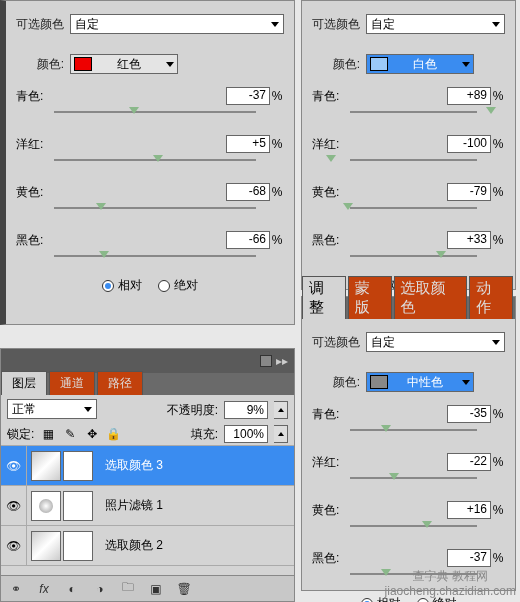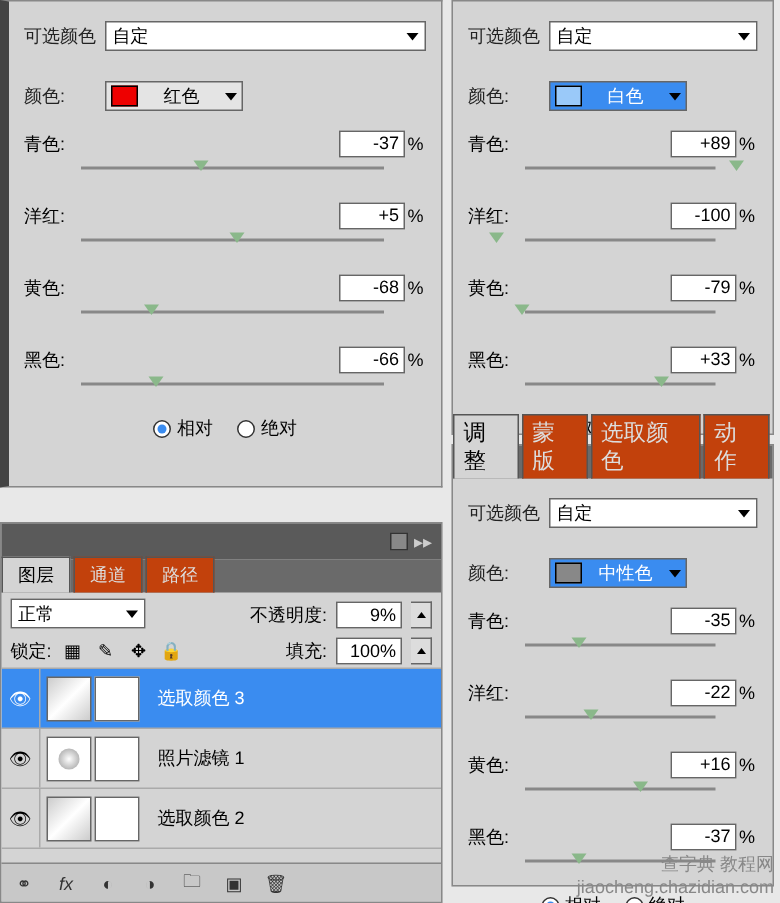--- a/index.html
+++ b/index.html
@@ -1,29 +1,29 @@
 <!DOCTYPE html>
 <html><head>
 <meta charset="utf-8">
 <style>
 * { box-sizing: border-box; margin: 0; padding: 0; font-family: "Microsoft YaHei", SimSun, sans-serif; font-size: 12px; }
 body { background: #e8e8e8; width: 520px; height: 602px; position: relative; overflow: hidden; }
 .panel { background: #d4d4d4; border: 1px solid #888; position: absolute; padding: 8px 10px; }
 .panel1 { left: 0; top: 0; width: 295px; height: 325px; border-left: 6px solid #444; }
 .panel2 { left: 301px; top: 0; width: 215px; height: 290px; }
 .panel3 { left: 301px; top: 296px; width: 215px; height: 295px; }
-.row { display: flex; align-items: center; margin: 4px 0; height: 22px; gap: 6px; }
+.row { display: flex; align-items: center; margin: 4px 0; height: 22px; gap: 6px; text-align: right; }
 .label { width: 48px; color: #222; }
 .dropdown { flex: 1; height: 20px; background: #fff; border: 1px solid #666; display: flex; align-items: center; padding: 0 4px; justify-content: space-between; }
 .dropdown .arrow { border-left: 4px solid transparent; border-right: 4px solid transparent; border-top: 5px solid #000; }
 .swatch { width: 18px; height: 14px; border: 1px solid #000; }
 .swatch.red { background: #e00; }
 .swatch.whitebg { background: #9ac9f9; }
 .swatch.neut { background: #888; }
-.colordrop { display: flex; align-items: center; gap: 4px; width: 92px; height: 20px; background: #e4e4e4; border: 1px solid #666; padding: 0 3px; justify-content: space-between; }
+.colordrop { display: flex; align-items: center; gap: 4px; width: 108px; height: 20px; background: #e4e4e4; border: 1px solid #666; padding: 0 3px; justify-content: space-between; }
 .colordrop.sel { background: #3a8cf0; color: #fff; }
 .colordrop .arrow { border-left: 4px solid transparent; border-right: 4px solid transparent; border-top: 5px solid #000; }
 .slider { position: relative; height: 18px; margin-bottom: 10px; }
 .track { position: absolute; left: 38px; right: 28px; top: 6px; height: 2px; background: #888; }
 .thumb { position: absolute; top: 2px; width: 0; height: 0; border-left: 5px solid transparent; border-right: 5px solid transparent; border-top: 7px solid #8ab88a; }
 .numinput { width: 44px; height: 18px; background: #fff; border: 1px solid #666; text-align: right; padding: 0 3px; }
 .pct { width: 14px; text-align: center; }
 .sliderrow { display: flex; align-items: center; justify-content: space-between; margin-top: 12px; }
 .sliderlabel { width: 34px; }
 .radios { display: flex; justify-content: center; gap: 16px; margin-top: 10px; }
@@ -43,21 +43,21 @@
 .layer.sel { background: #3a8cf0; color: #fff; }
 .eye { width: 26px; text-align: center; border-right: 1px solid #aaa; height: 100%; display: flex; align-items: center; justify-content: center; }
 .layer .thumbs { display: flex; gap: 2px; padding: 0 4px; }
 .lthumb { width: 30px; height: 30px; background: #fff; border: 1px solid #666; display: flex; align-items: center; justify-content: center; }
 .lthumb.adj { background: linear-gradient(135deg,#ccc 0%,#fff 50%,#ccc 100%); }
 .lthumb.pf::after { content: ""; width: 14px; height: 14px; border-radius: 50%; background: radial-gradient(circle,#fff,#999); }
 .bottombar { height: 26px; background: #c8c8c8; border-top: 1px solid #888; display: flex; align-items: center; padding: 0 6px; gap: 10px; }
 .bicon { width: 18px; height: 18px; color: #333; display: flex; align-items: center; justify-content: center; }
 .darkbar { background: #5a5a5a; height: 24px; display: flex; align-items: center; justify-content: flex-end; padding: 0 6px; gap: 4px; }
 .darkbar .sq { width: 12px; height: 12px; background: #888; border: 1px solid #333; }
-.watermark { position: absolute; right: 4px; bottom: 4px; color: #888; font-size: 11px; text-align: right; line-height: 1.2; pointer-events: none; }
+.watermark { position: absolute; right: 4px; bottom: 4px; color: #888; font-size: 11px; text-align: center; line-height: 1.2; pointer-events: none; }
 .miniinput { width: 44px; height: 18px; background: #fff; border: 1px solid #666; text-align: right; padding: 0 3px; display: inline-flex; align-items: center; justify-content: flex-end; }
 .arrowbtn { width: 14px; height: 18px; background: #ddd; border: 1px solid #666; border-left: none; display: flex; align-items: center; justify-content: center; }
 .arrowbtn::after { content: ""; border-left: 3px solid transparent; border-right: 3px solid transparent; border-bottom: 4px solid #000; }
 </style>
 </head>
 <body>
 
 <div class="panel panel1">
   <div class="row">
     <span class="label">可选颜色</span>

